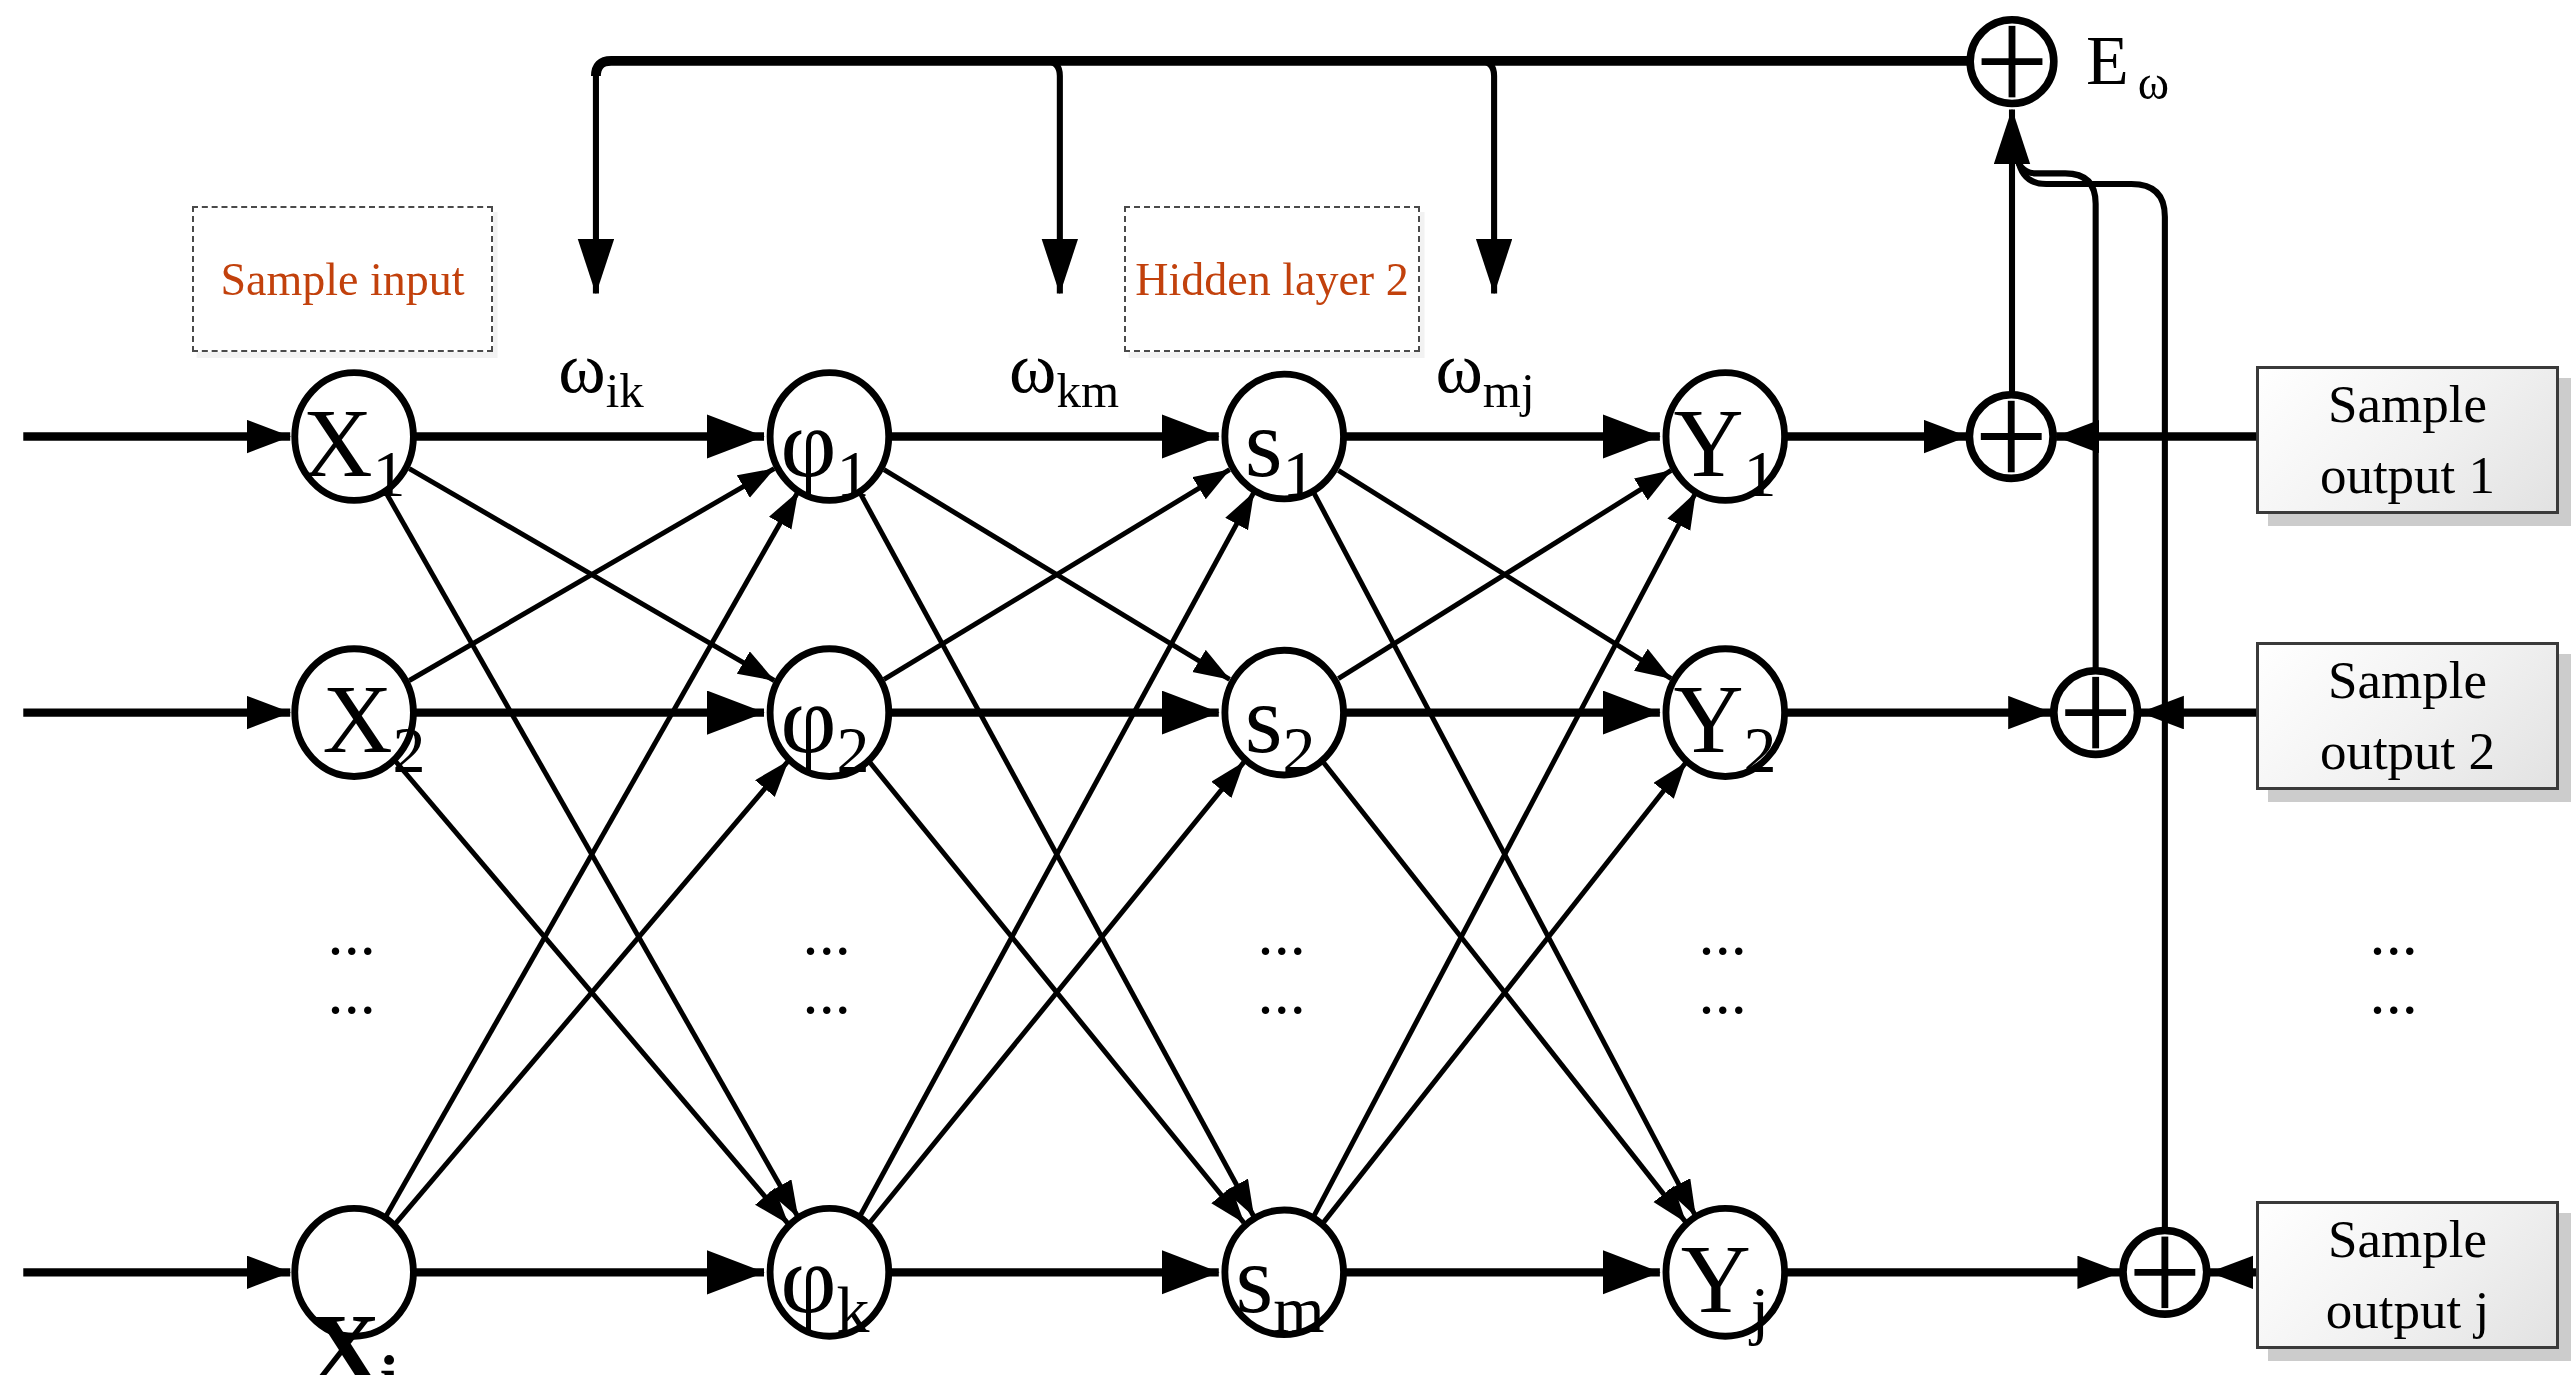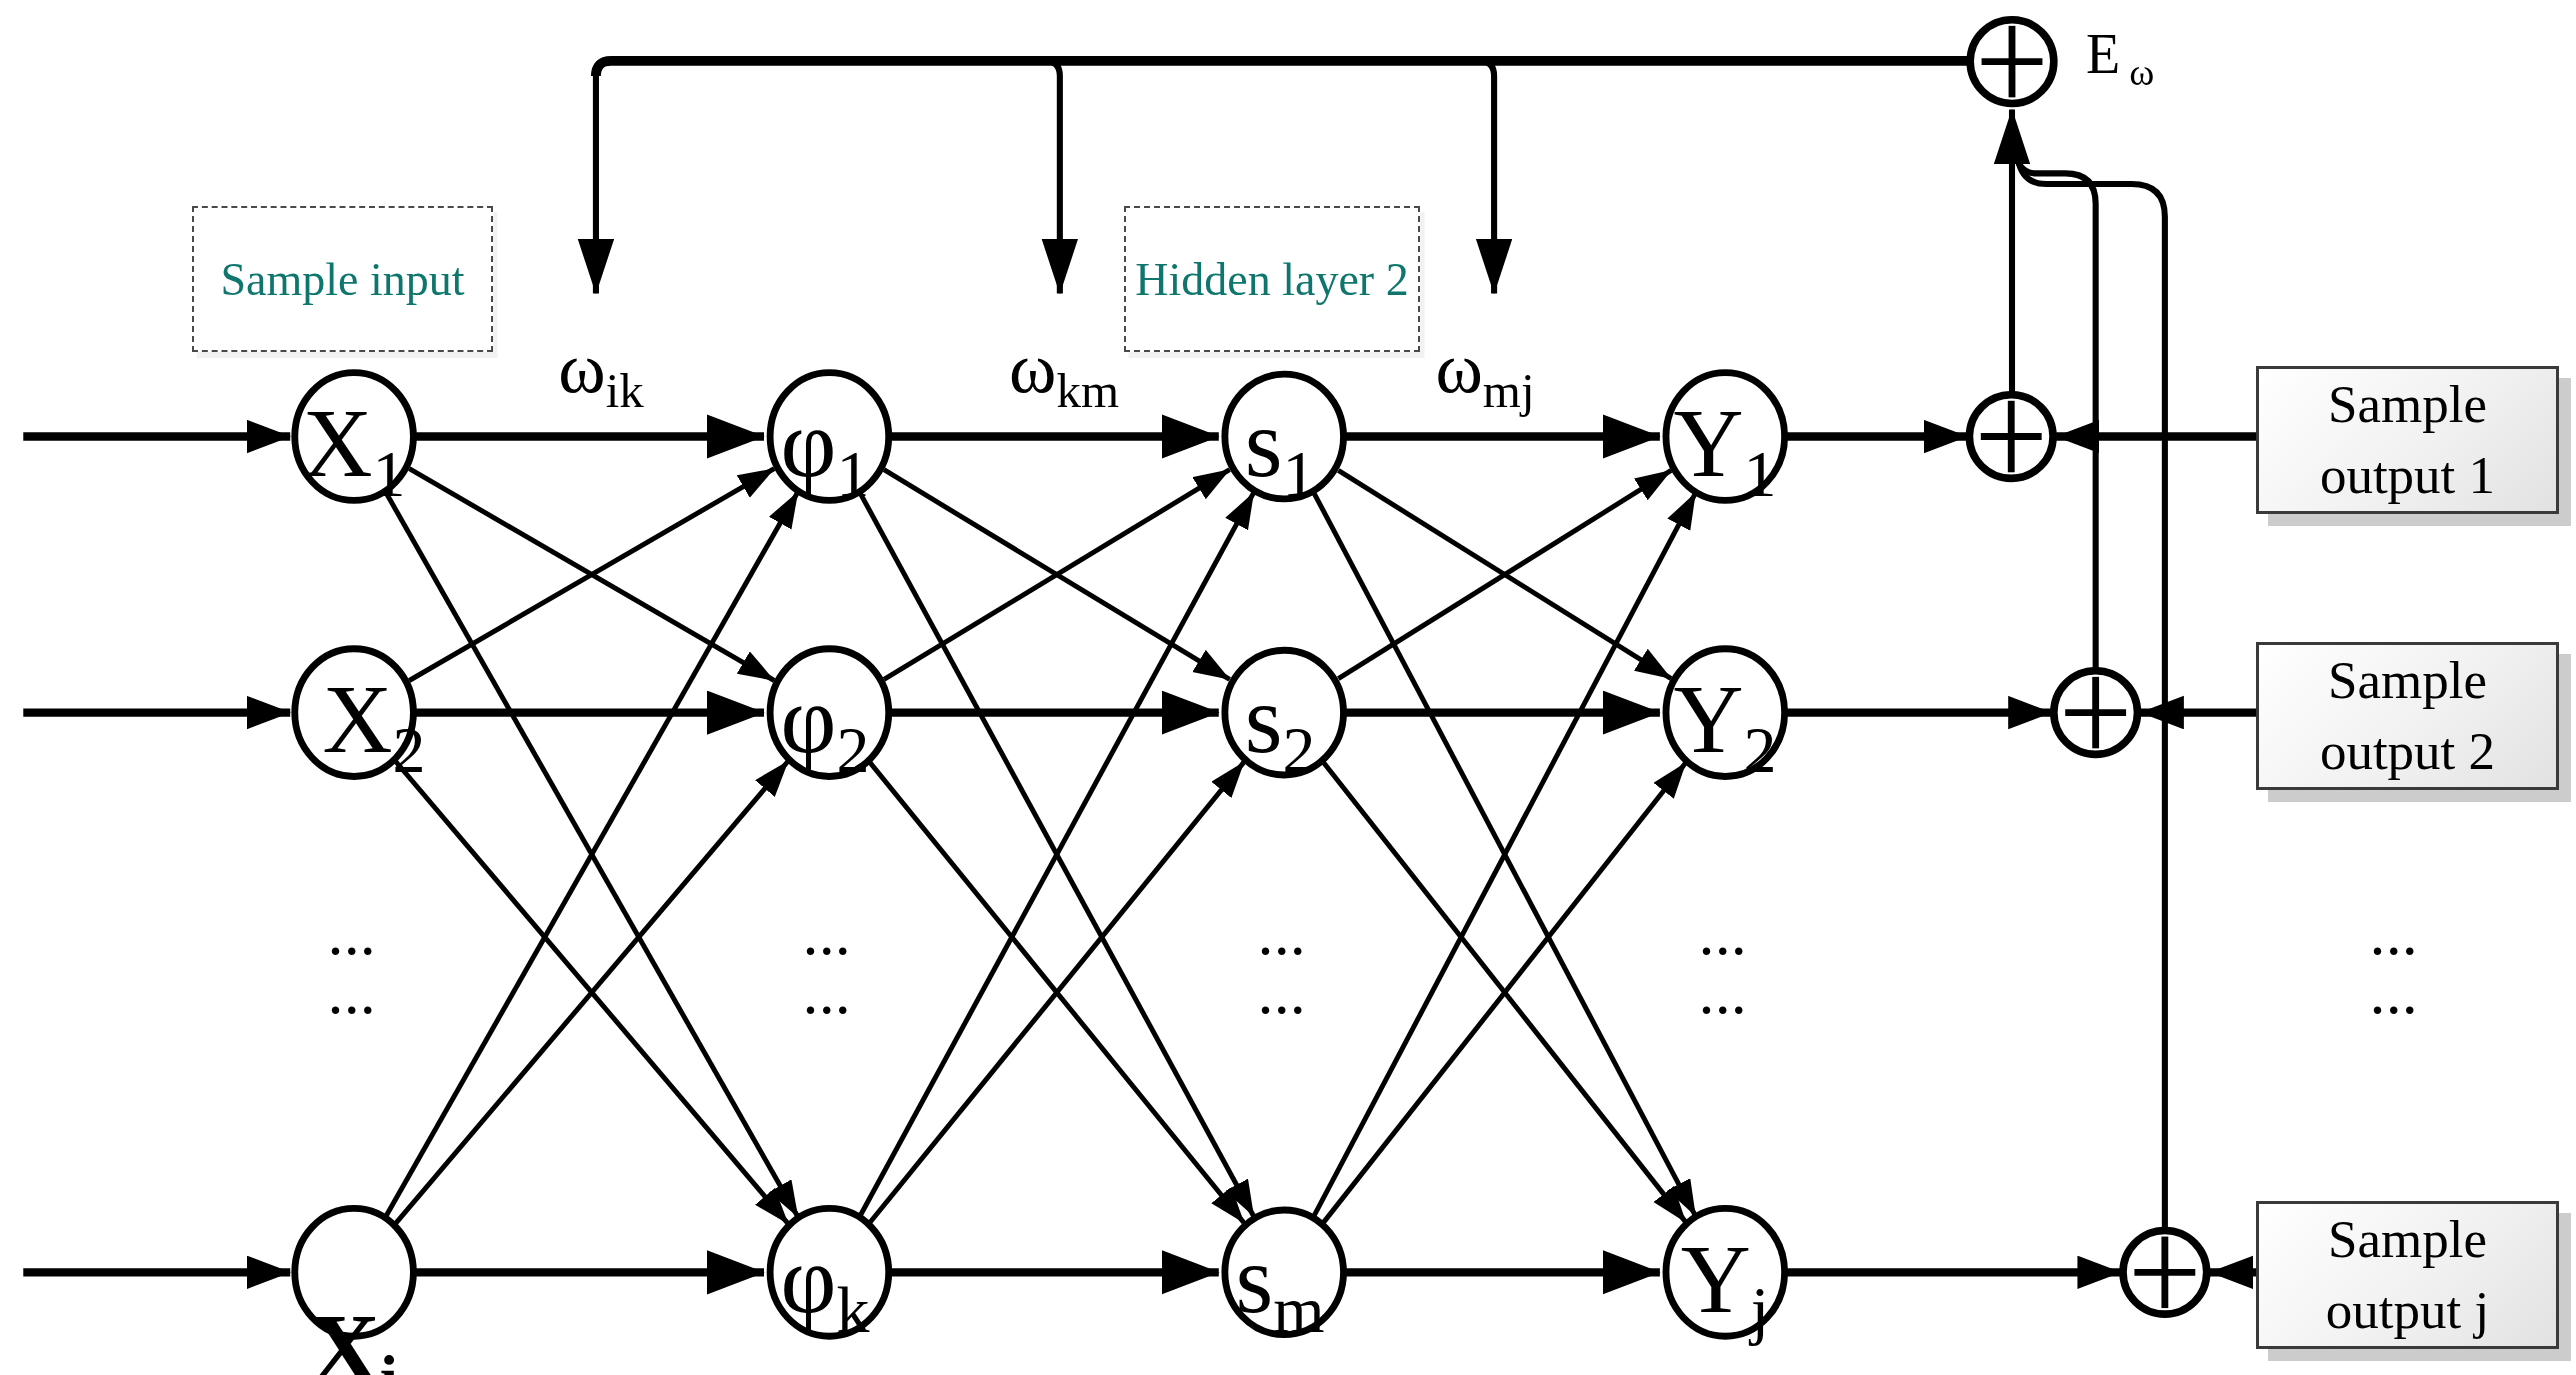--- a/index.html
+++ b/index.html
@@ -4,36 +4,36 @@
 <style>
   html,body{margin:0;padding:0;background:#ffffff;}
   .stage{position:relative;width:2576px;height:1375px;background:#ffffff;overflow:hidden;
          font-family:"Liberation Serif", serif; color:#000;}
   .layer{position:absolute;left:0;top:0;width:100%;height:100%;}
   svg.wires{pointer-events:none;}
 
   
   .dashedbox{position:absolute;border:2.3px dashed #4a4a4a;background:#ffffff;
              display:flex;align-items:center;justify-content:center;
-             font-size:46px;color:#0f766e;box-shadow:4.6px 6px 0 rgba(0,0,0,0.05);}
+             font-size:46px;color:#c2410c;box-shadow:4.6px 6px 0 rgba(0,0,0,0.05);}
 
   
   .outbox{position:absolute;border:3px solid #3a3a3a;
           background:linear-gradient(135deg,#ffffff 0%,#f1f1f1 55%,#e2e2e2 100%);
           box-shadow:12px 12px 0 #cccccc;
           display:flex;flex-direction:column;align-items:center;justify-content:center;
           font-size:53px;line-height:71px;color:#000;}
 
   
   .nodelabel{position:absolute;transform:translate(-50%,-50%);
              font-size:97px;line-height:1;white-space:nowrap;}
   .nodelabel sub,.wlabel sub,.elabel sub{font-size:0.68em;line-height:0;}
   .wlabel{position:absolute;transform:translateX(-50%);
           font-size:72px;line-height:1;white-space:nowrap;}
-  .elabel{position:absolute;font-size:56px;line-height:1;white-space:nowrap;}
+  .elabel{position:absolute;font-size:70px;line-height:1;white-space:nowrap;}
   .elabel sub{margin-left:9px;}
 
   .dots{position:absolute;transform:translateX(-50%);text-align:center;
         font-size:46px;font-weight:bold;letter-spacing:4.6px;line-height:59px;
         white-space:pre;}
 </style>
 </head>
 <body>
 
 <div class="stage">

